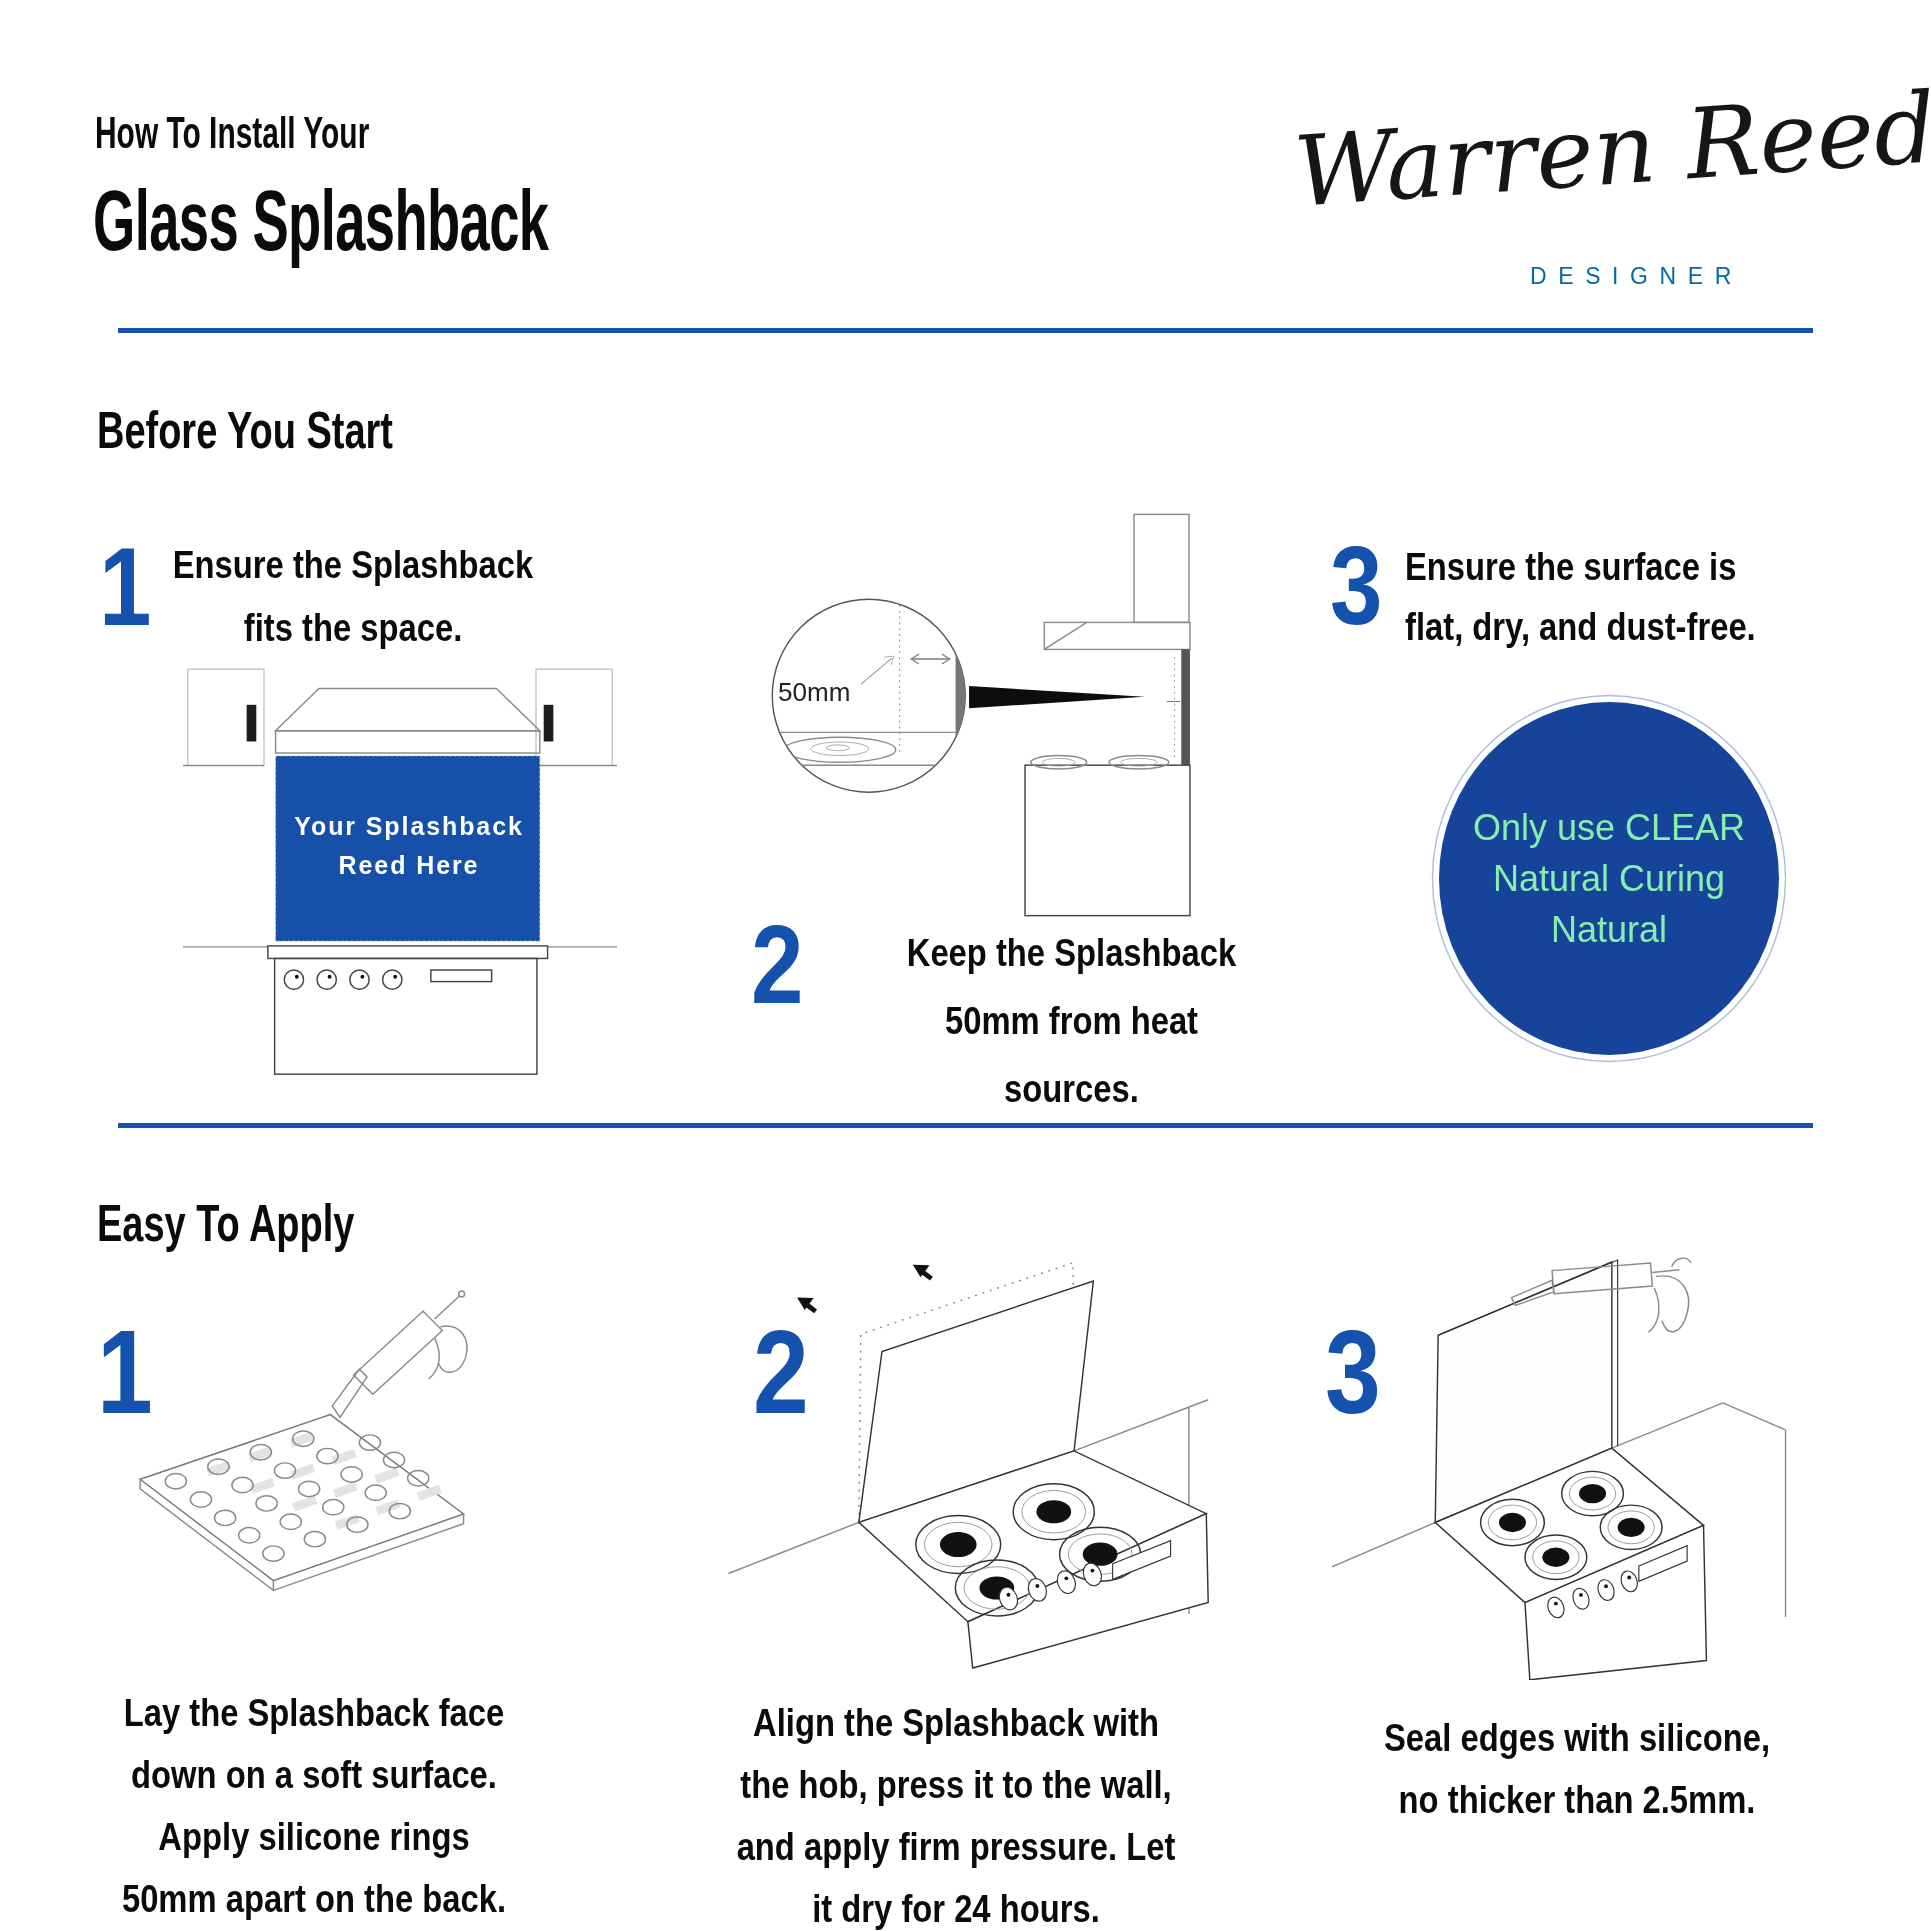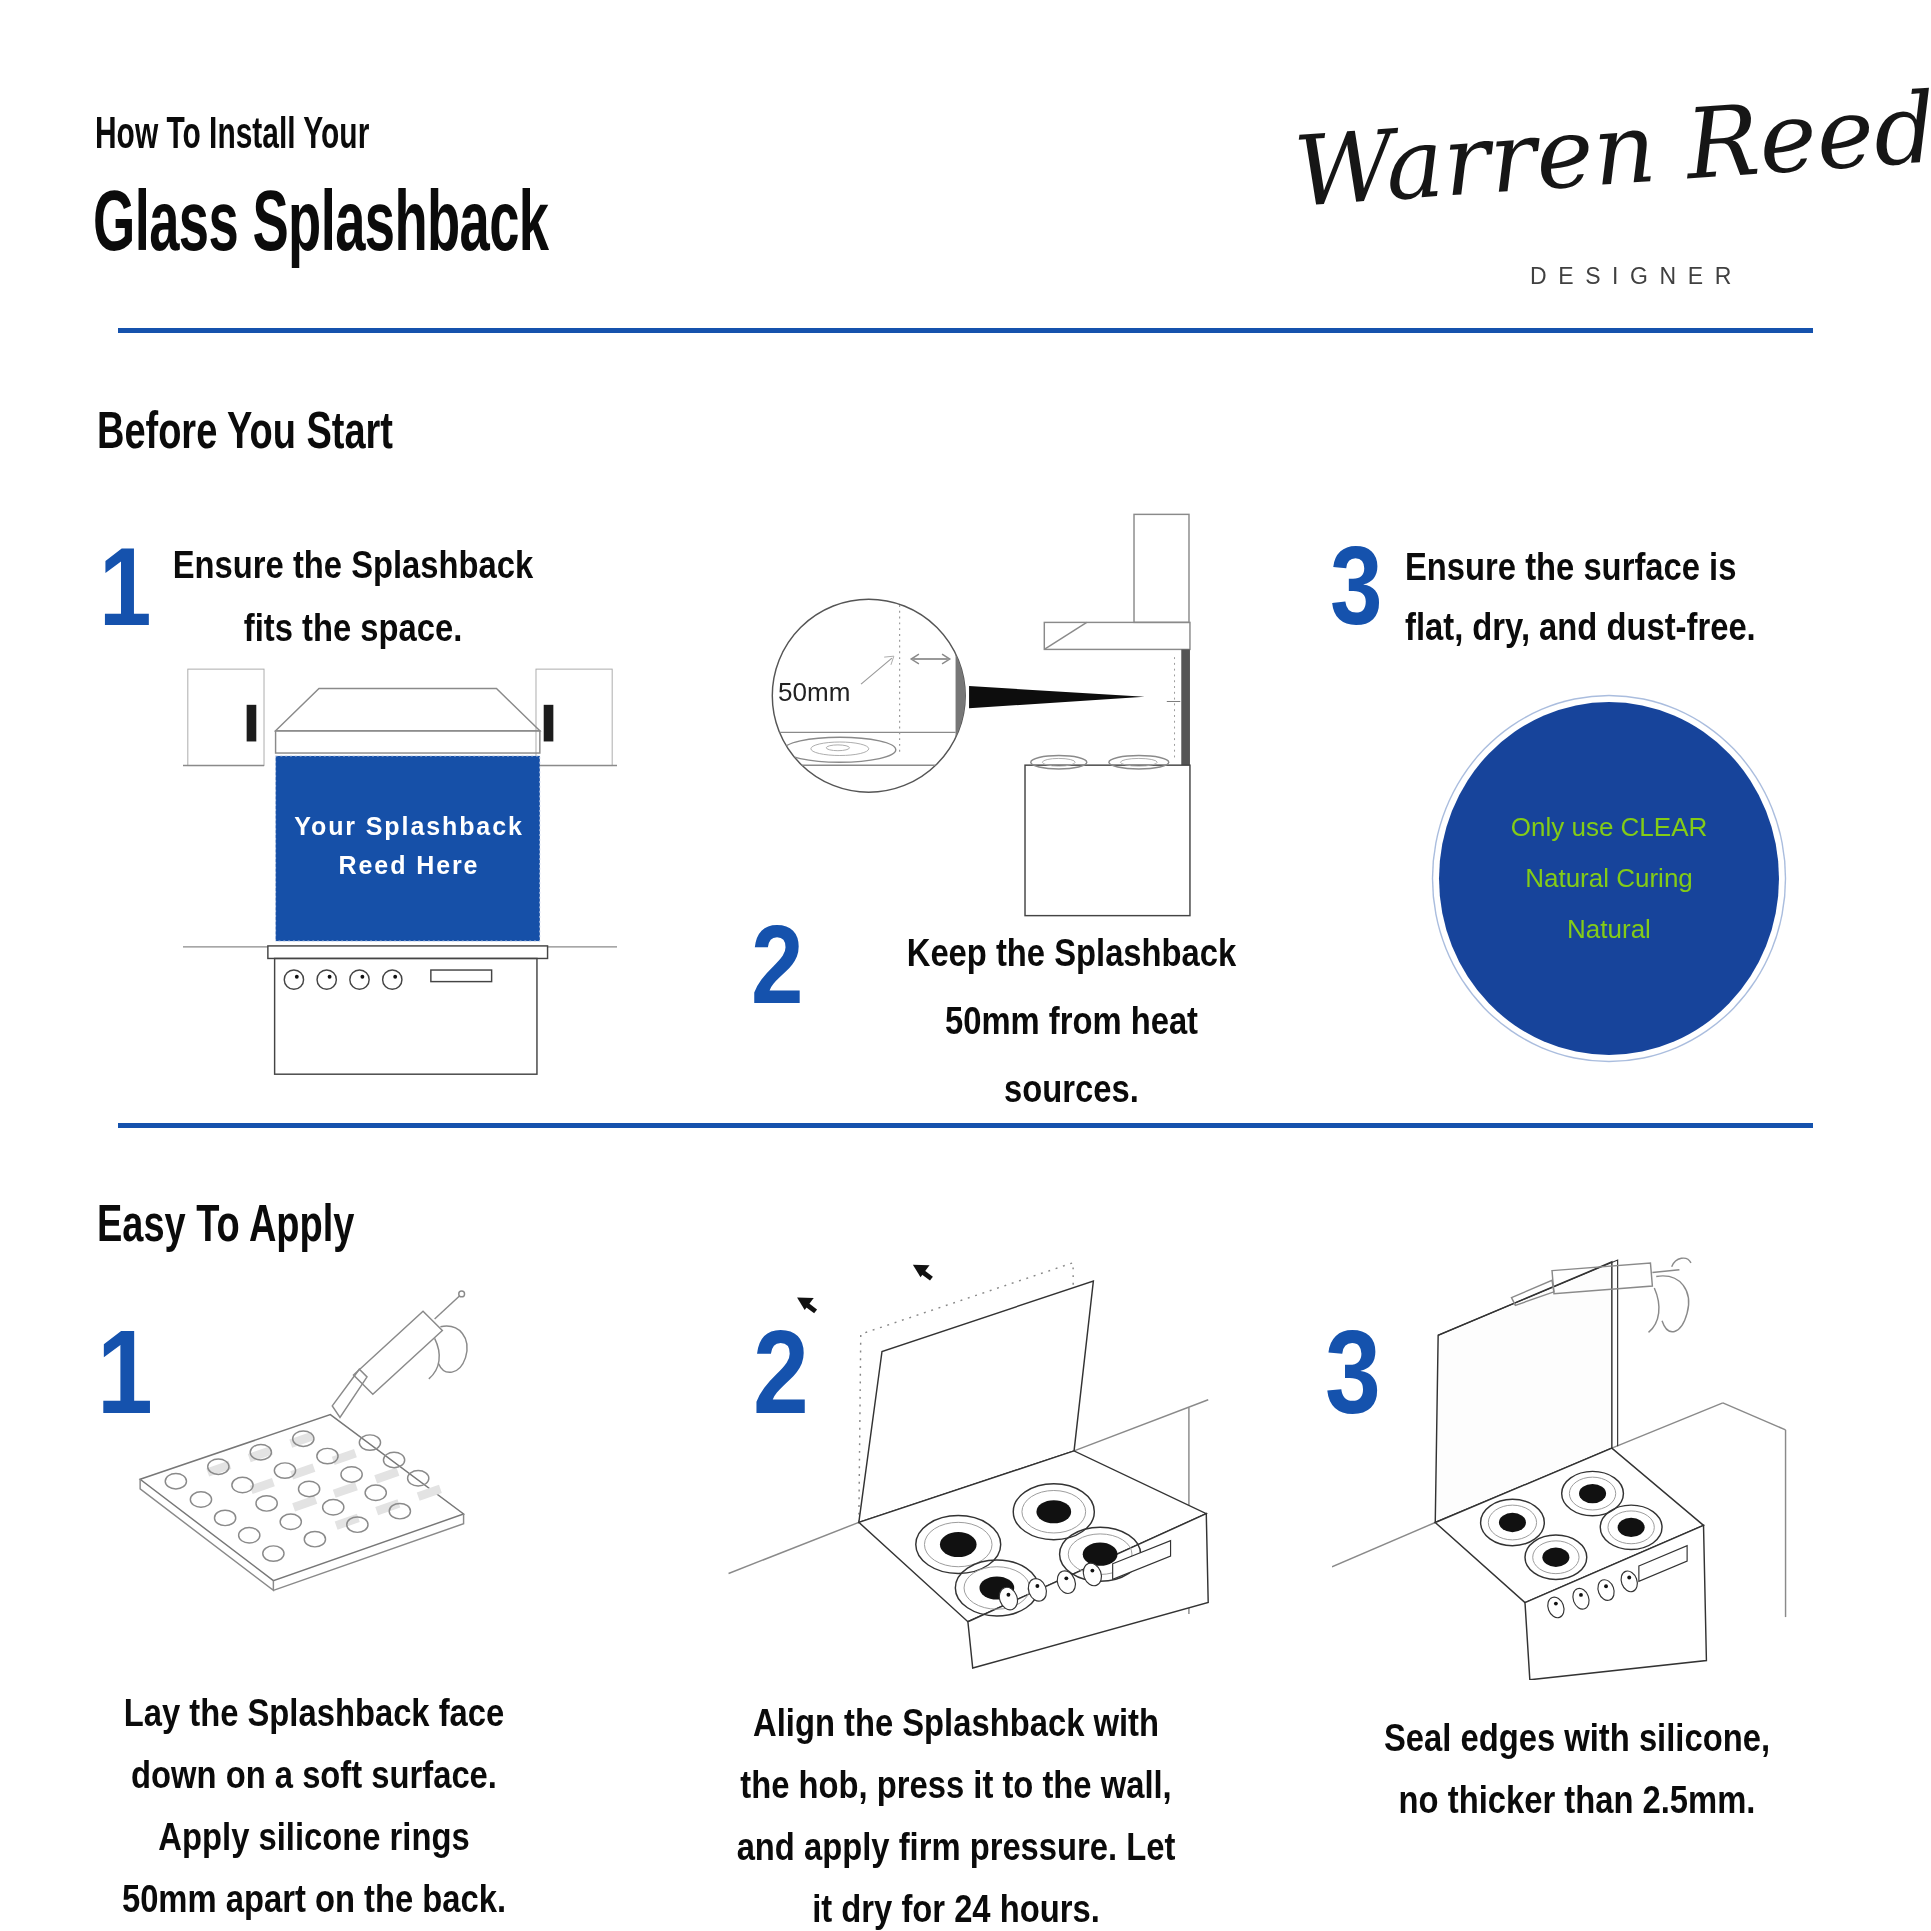--- a/index.html
+++ b/index.html
@@ -10,21 +10,21 @@
   }
   html,body{margin:0;padding:0;background:#ffffff;}
   .page{position:relative;width:1931px;height:1931px;background:#fff;overflow:hidden;
         font-family:"Liberation Sans",sans-serif;color:var(--ink);padding-left:20px;}
   .abs{position:absolute;}
   
   .title1{left:95px;top:108px;font-size:44px;font-weight:700;transform:scaleX(.68);transform-origin:0 0;white-space:nowrap;}
   .title2{left:93px;top:172px;font-size:85px;font-weight:800;transform:scaleX(.64);transform-origin:0 0;white-space:nowrap;letter-spacing:-1px;}
   .logo-script{left:1294px;top:97px;width:541px;text-align:center;font-family:"DejaVu Serif",serif;
                font-style:italic;font-size:97px;color:#161616;transform:rotate(-4deg);white-space:nowrap;}
-  .logo-sub{left:1530px;top:263px;font-size:23px;letter-spacing:11.6px;color:#404040;white-space:nowrap;}
+  .logo-sub{left:1530px;top:263px;font-size:23px;letter-spacing:11.6px;color:#0369a1;white-space:nowrap;}
   .divider{left:118px;width:1695px;height:4.8px;background:var(--accent);}
   .d1{top:328px;} .d2{top:1123px;}
   .sec-h{font-size:52px;font-weight:800;transform:scaleX(.73);transform-origin:0 0;white-space:nowrap;}
   .h-before{left:97px;top:400px;}
   .h-apply{left:97px;top:1193px;}
   
   .num{font-weight:800;color:var(--accent);line-height:1;transform:scaleX(.85);transform-origin:0 0;}
   .num1a{left:99px;top:532px;font-size:111px;}
   .num2a{left:751px;top:910px;font-size:111px;}
   .num3a{left:1330px;top:531px;font-size:111px;}
@@ -41,21 +41,21 @@
   .cap1{left:39px;top:1682px;width:550px;}
   .cap2{left:676px;top:1692px;width:560px;}
   .cap3{left:1297px;top:1707px;width:560px;}
   
   .panel-label{left:293px;top:807px;width:232px;text-align:center;color:#fff;font-size:25px;
                line-height:39px;letter-spacing:1.9px;font-weight:700;}
   
   .note-circle{left:1439px;top:702px;width:340px;height:353px;border-radius:50%;background:var(--circle-blue);
                box-shadow:0 0 0 5.8px #fff,0 0 0 7.2px #aabdde;display:flex;flex-direction:column;
                justify-content:center;align-items:center;}
-  .note-line{color:#84cc16;font-size:26px;line-height:51px;text-align:center;font-weight:400;}
+  .note-line{color:#86efac;font-size:36px;line-height:51px;text-align:center;font-weight:400;}
   svg{display:block;}
   .ln{stroke:#8a8a8a;stroke-width:1.5;fill:none;}
   .ln2{stroke:#444;stroke-width:1.5;fill:none;}
   .lite{stroke:#aaa;stroke-width:1;fill:none;}
 </style>
 </head>
 <body>
 
 <div class="page">
 

